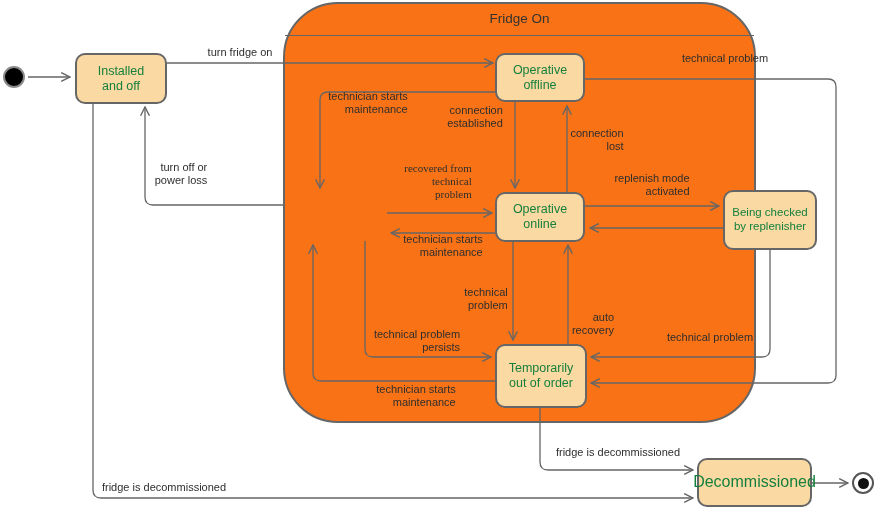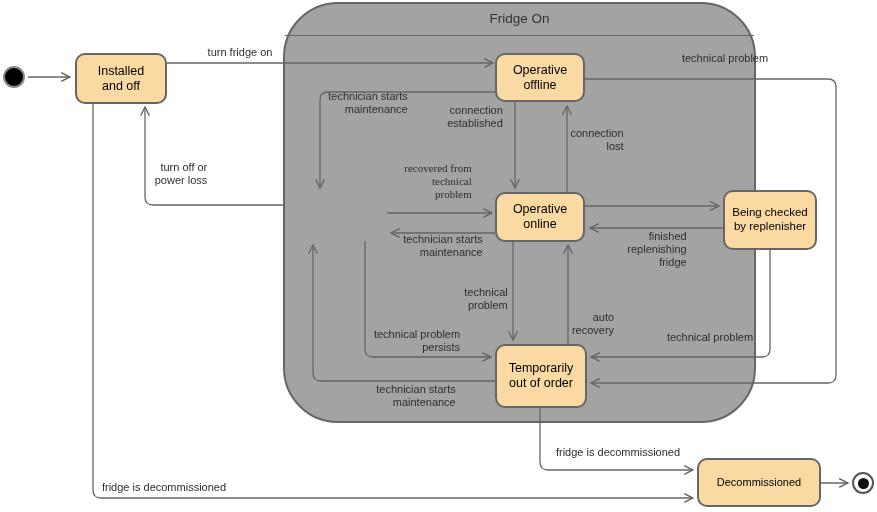--- a/index.html
+++ b/index.html
@@ -3,37 +3,37 @@
 <meta charset="utf-8">
 <style>
   html,body{margin:0;padding:0;background:#ffffff;}
   .canvas{
     position:relative;width:877px;height:512px;background:#ffffff;
     font-family:"Liberation Sans", sans-serif;color:#333333;overflow:hidden;
   }
   .container-state{
     position:absolute;left:283px;top:2px;width:473px;height:421px;
     box-sizing:border-box;border:2px solid #666666;border-radius:55px;
-    background:#a3a3a3;
+    background:#f97316;
   }
   .container-title{
     position:absolute;left:0;top:7px;width:100%;text-align:center;
     font-size:13.5px;color:#333333;
   }
   .container-sep{
     position:absolute;left:0;top:31px;width:100%;height:0;
     border-top:1.6px solid #666666;
   }
   svg.edges{position:absolute;left:0;top:0;z-index:2;}
   .edge{fill:none;stroke:#666666;stroke-width:1.3px;}
   .state{
     position:absolute;z-index:3;box-sizing:border-box;
     border:2px solid #666666;border-radius:10px;background:#fbd9a3;
     display:flex;align-items:center;justify-content:center;
-    text-align:center;white-space:pre-line;line-height:1.18;color:#000000;
+    text-align:center;white-space:pre-line;line-height:1.18;color:#15803d;
   }
   .elabel{
     position:absolute;z-index:3;transform:translateX(-50%);
     font-size:11px;line-height:1.2;color:#2e2e2e;text-align:right;
     white-space:pre-line;
   }
   .initial-node{
     position:absolute;z-index:3;left:3px;top:66px;width:22px;height:22px;
     background:#000000;border:2px solid #8a8a8a;border-radius:50%;
     box-sizing:border-box;
@@ -45,21 +45,21 @@
   }
   .final-node-inner{
     width:11px;height:11px;background:#111111;border-radius:50%;
   }
   .s-installed{left:75px;top:53px;width:92px;height:51px;font-size:12.5px;}
   .s-offline{left:495px;top:53px;width:90px;height:49px;font-size:12.5px;}
   .s-maint{left:297px;top:192px;width:90px;height:49px;font-size:11px;}
   .s-online{left:495px;top:192px;width:90px;height:50px;font-size:12.5px;}
   .s-checked{left:723px;top:190px;width:94px;height:60px;font-size:11.5px;}
   .s-temp{left:495px;top:344px;width:92px;height:64px;font-size:12.5px;}
-  .s-decom{left:697px;top:458px;width:124px;height:49px;font-size:11px;}
+  .s-decom{left:697px;top:458px;width:115px;height:49px;font-size:16px;}
 </style>
 </head>
 <body>
 
 <div class="canvas">
 
   <div class="container-state">
     <div class="container-title">Fridge On</div>
     <div class="container-sep"></div>
   </div>
@@ -115,23 +115,22 @@
 maintenance</div>
   <div class="elabel" style="left:475px;top:104px;">connection
 established</div>
   <div class="elabel" style="left:597px;top:127px;">connection
 lost</div>
   <div class="elabel" style="left:438px;top:162px;font-family:Liberation Serif, serif;">recovered from
 technical
 problem</div>
   <div class="elabel" style="left:443px;top:233px;">technician starts
 maintenance</div>
-  <div class="elabel" style="left:657px;top:230px;">finished
-replenishing
-fridge</div>
+  <div class="elabel" style="left:652px;top:172px;">replenish mode
+activated</div>
   <div class="elabel" style="left:486px;top:286px;">technical
 problem</div>
   <div class="elabel" style="left:593px;top:274px;margin-top:37px;">auto
 recovery</div>
   <div class="elabel" style="left:417px;top:328px;">technical problem
 persists</div>
   <div class="elabel" style="left:416px;top:383px;">technician starts
 maintenance</div>
   <div class="elabel" style="left:710px;top:331px;">technical problem</div>
   <div class="elabel" style="left:725px;top:52px;">technical problem</div>

